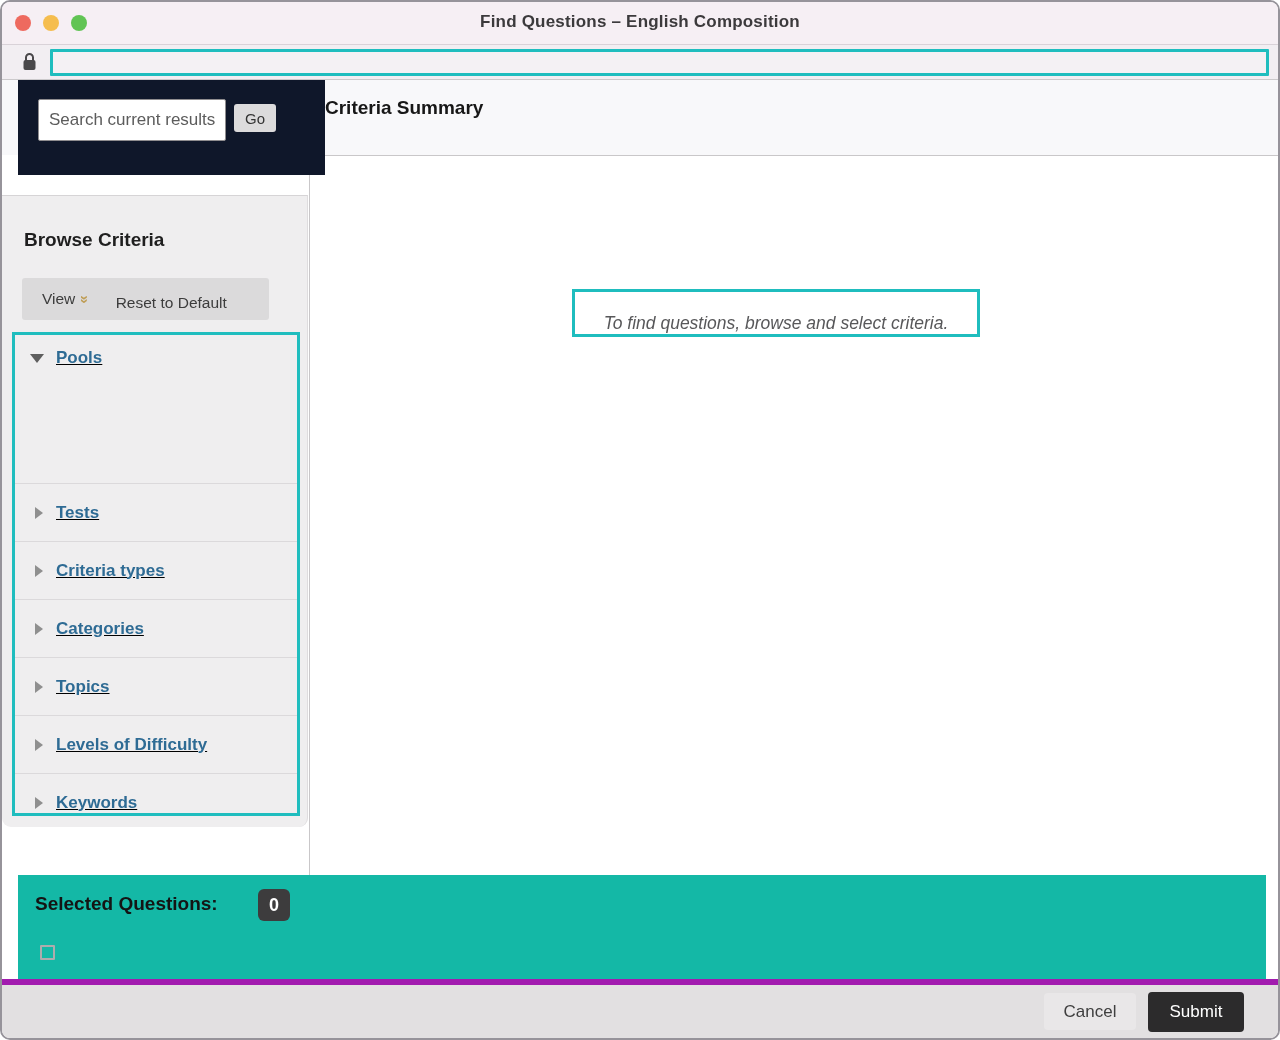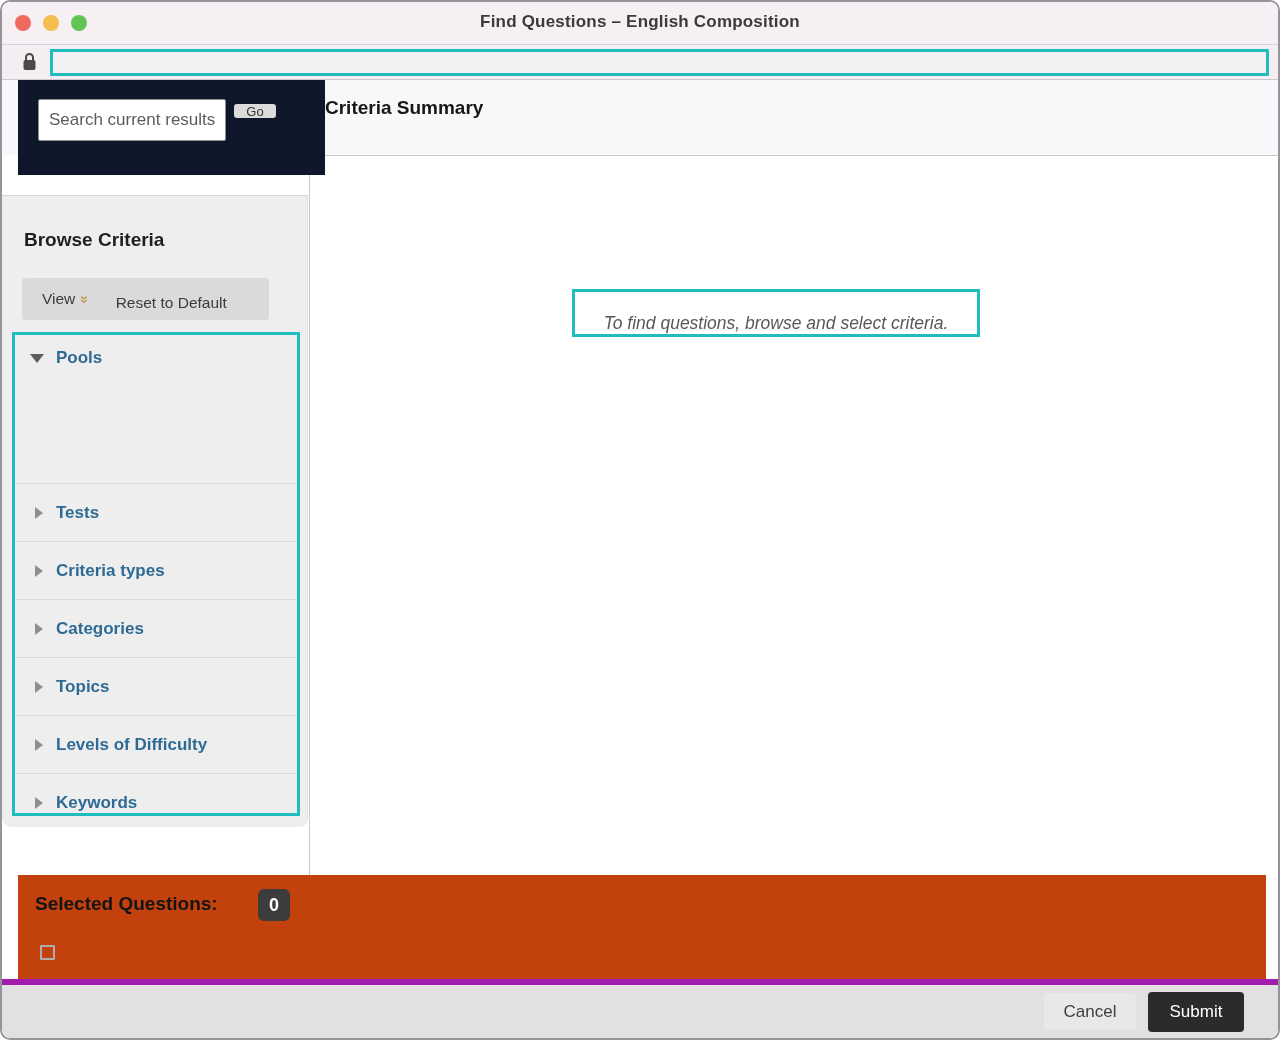--- a/index.html
+++ b/index.html
@@ -47,23 +47,23 @@
     background:#0f172a;
   }
   .search-input {
     position:absolute; left:20px; top:19px; width:188px; height:42px;
     border:1px solid #8f8d8f; border-radius:2px; background:#fff;
     font-size:17px; color:#4c4c4c; padding:0 10px; outline:none;
     font-family:"Liberation Sans", sans-serif;
   }
   .search-input::placeholder { color:#5c5c5c; opacity:1; }
   .go-btn {
-    position:absolute; left:216px; top:24px; width:42px; height:14px;
+    position:absolute; left:216px; top:24px; width:42px; height:28px;
     background:#dcdbdc; border:none; border-radius:3px;
-    font-size:13px; color:#333; cursor:pointer;
+    font-size:15px; color:#333; cursor:pointer;
     font-family:"Liberation Sans", sans-serif;
   }
   .page-title {
     position:absolute; left:323px; top:17px;
     font-size:19px; font-weight:bold; color:#171717;
   }
 
   
   .white-panel {
     position:absolute; left:307px; right:0; top:153px; height:720px;
@@ -98,40 +98,40 @@
     font-size:15px; font-weight:bold; line-height:1;
   }
 
   
   .criteria-box {
     position:absolute; left:10px; top:136px; width:288px; height:484px;
     border:3px solid #1fbdbe; background:#efeeef;
   }
   .crit-row {
     position:relative; height:58px; border-top:1px solid #dbd9db;
-    display:flex; align-items:center; cursor:pointer;
+    display:flex; align-items:center; cursor:pointer;text-decoration:underline;
   }
   .crit-pools { height:148px; border-top:none; align-items:flex-start; }
   .crit-label { font-size:17px; font-weight:bold; color:#2e6b94; margin-left:41px; }
   .crit-pools .crit-label { margin-top:13px; }
   .tri-right {
     position:absolute; left:20px; width:0; height:0;
     border-top:6px solid transparent; border-bottom:6px solid transparent;
     border-left:8px solid #8f8f8f;
   }
   .tri-down {
     position:absolute; left:15px; top:19px; width:0; height:0;
     border-left:7px solid transparent; border-right:7px solid transparent;
     border-top:9px solid #5e5e5e;
   }
 
   
   .selected-bar {
     position:absolute; left:16px; top:873px; width:1248px; height:104px;
-    background:#c2410c;
+    background:#14b8a6;
   }
   .selected-label { position:absolute; left:17px; top:18px; font-size:19px; font-weight:bold; color:#141414; }
   .count-badge {
     position:absolute; left:240px; top:14px; width:32px; height:32px;
     background:#3d3c3d; border-radius:6px; color:#fff; font-size:18px; font-weight:bold;
     display:flex; align-items:center; justify-content:center;
   }
   .footer-checkbox {
     position:absolute; left:22px; top:70px; width:15px; height:15px;
     border:2px solid #aeacad; background:transparent; border-radius:1px; cursor:pointer;

